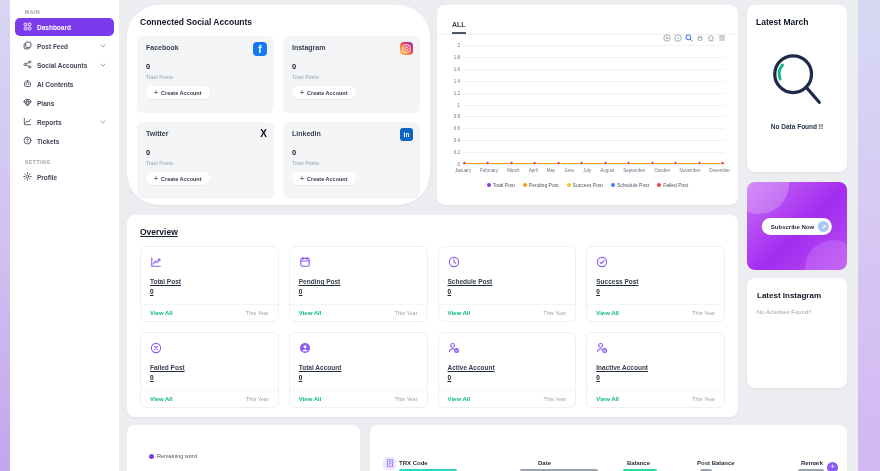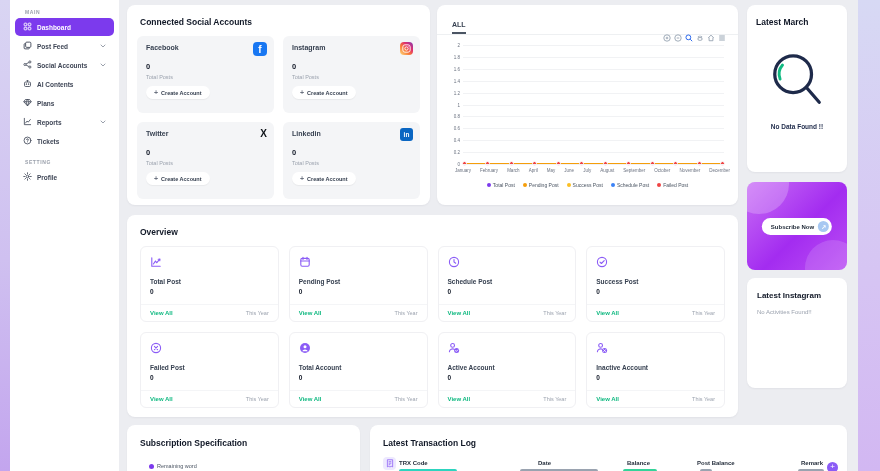--- a/index.html
+++ b/index.html
@@ -22,21 +22,21 @@
   #wallet-select { background:#fff; border-radius:7px; height:13px; display:flex; align-items:center; padding:0 7px; font-size:5.5px; color:#6b7280; cursor:pointer; }
   #wallet-balance { color:#7C3AED; font-size:8.5px; font-weight:700; margin-top:7px; }
   #wallet-label { font-size:5.5px; color:#8a8f9c; margin-top:2px; }
   #logout { display:flex; align-items:center; gap:4px; font-size:6.5px; font-weight:600; color:#3f4656; margin-top:6px; cursor:pointer; }
 
   
   .card { position:absolute; background:#fff; border-radius:8px; box-shadow:0 1px 2px rgba(16,24,40,.05); }
   .card-title { font-size:8.5px; font-weight:700; color:#111827; }
 
   
-  #card-social { left:127px; top:5px; width:303px; height:200px; padding:12px 10px 0; }
+  #card-social { left:127px; top:5px; width:303px; height:200px; padding:12px 10px 0;border-radius:32px; }
   #card-social .card-title { padding-left:3px; }
   .soc-grid { display:grid; grid-template-columns:1fr 1fr; gap:9px; margin-top:9px; }
   .soc-tile { background:#f4f5f7; border-radius:6px; height:77px; position:relative; padding:8px 9px; }
   .soc-name { font-size:7px; font-weight:600; color:#374151; }
   .soc-icon { position:absolute; top:6px; right:7px; }
   .soc-count { font-size:7.5px; font-weight:700; color:#111827; margin-top:11px; }
   .soc-count-label { font-size:5.5px; color:#9ca3af; margin-top:3px; }
   .soc-btn { display:inline-flex; align-items:center; gap:3px; background:#fff; border:none; border-radius:8px; height:13px; padding:0 8px; font-size:5.5px; font-weight:600; color:#374151; margin-top:6px; cursor:pointer; box-shadow:0 1px 1px rgba(0,0,0,.05); }
   .soc-btn .plus { font-size:7px; color:#6b7280; }
   .fb-badge { width:14px; height:14px; border-radius:4px; background:#1877F2; color:#fff; font-weight:700; font-size:10px; display:flex; align-items:flex-end; justify-content:center; line-height:13px; }
@@ -55,21 +55,21 @@
   .ytick { position:absolute; right:calc(100% + 3px); transform:translateY(-50%); font-size:4.5px; color:#6b7280; white-space:nowrap; }
   #baseline { position:absolute; left:0; right:0; bottom:-1px; height:2px; background:#F59E0B; border-radius:1px; }
   #dots { position:absolute; left:-1px; right:-1px; bottom:-2px; display:flex; justify-content:space-between; }
   .dot { width:5px; height:5px; border-radius:50%; background:#EF4444; border:1px solid #fff; }
   #xlabels { position:absolute; left:18px; right:8px; top:163px; display:flex; justify-content:space-between; font-size:4.5px; color:#6b7280; }
   #legend { position:absolute; left:0; right:0; top:177px; display:flex; justify-content:center; gap:8px; font-size:5px; color:#4b5563; }
   .lg-item { display:flex; align-items:center; gap:2px; cursor:pointer; }
   .lg-dot { width:4px; height:4px; border-radius:50%; }
 
   
-  #card-overview { left:127px; top:215px; width:611px; height:202px; padding:12px 13px 0; }
+  #card-overview { left:127px; top:215px; width:611px; height:202px; padding:12px 13px 0;text-decoration:underline; }
   .ov-grid { display:grid; grid-template-columns:repeat(4,1fr); gap:10px; margin-top:9px; }
   .ov-card { border:1px solid #f0f0f3; border-radius:6px; height:76px; position:relative; padding:7px 9px; background:#fff; }
   .ov-title { font-size:6.5px; font-weight:600; color:#374151; margin-top:6px; }
   .ov-value { font-size:6.5px; font-weight:600; color:#111827; margin-top:3px; }
   .ov-footer { position:absolute; left:0; right:0; bottom:0; height:17px; border-top:1px solid #f4f5f7; display:flex; justify-content:space-between; align-items:center; padding:0 9px; }
   .view-all { color:#10B981; font-size:6px; font-weight:600; cursor:pointer; }
   .period { color:#9ca3af; font-size:5.5px; }
 
   
   #card-latest-post { left:747px; top:5px; width:100px; height:167px; padding:12px 9px 0; }
@@ -506,29 +506,27 @@
     <span id="subscribe-arrow">↗</span>
   </button>
 </section>
 
 <section class="card" id="card-activity">
   <div class="card-title">Latest Instagram</div>
   <div id="no-activity">No Activities Found!!</div>
 </section>
 
 <section class="card" id="card-subspec">
-  <div class="card-title">Subscription Specification</div>
   <div id="subspec-legend">
     <span id="subspec-dot" style="background: rgb(124, 58, 237);"></span>
     <span>Remaining word</span>
   </div>
 </section>
 
 <section class="card" id="card-translog">
-  <div class="card-title">Latest Transaction Log</div>
   <div id="tl-icon">
       <svg width="8" height="9" viewBox="0 0 10 12" fill="none" stroke="#8B5CF6" stroke-width="1">
         <path d="M1.5 1h7v9.5l-1.2-.8-1.1.8-1.2-.8-1.1.8-1.2-.8-1.2.8z"></path>
         <path d="M3.2 3.6h3.6 M3.2 5.6h3.6 M3.2 7.6h2.2"></path>
       </svg>
     </div>
   <div class="tl-head" style="left:29px">TRX Code</div>
   <div class="tl-head" style="left:168px">Date</div>
   <div class="tl-head" style="left:257px">Balance</div>
   <div class="tl-head" style="left:327px">Post Balance</div>

